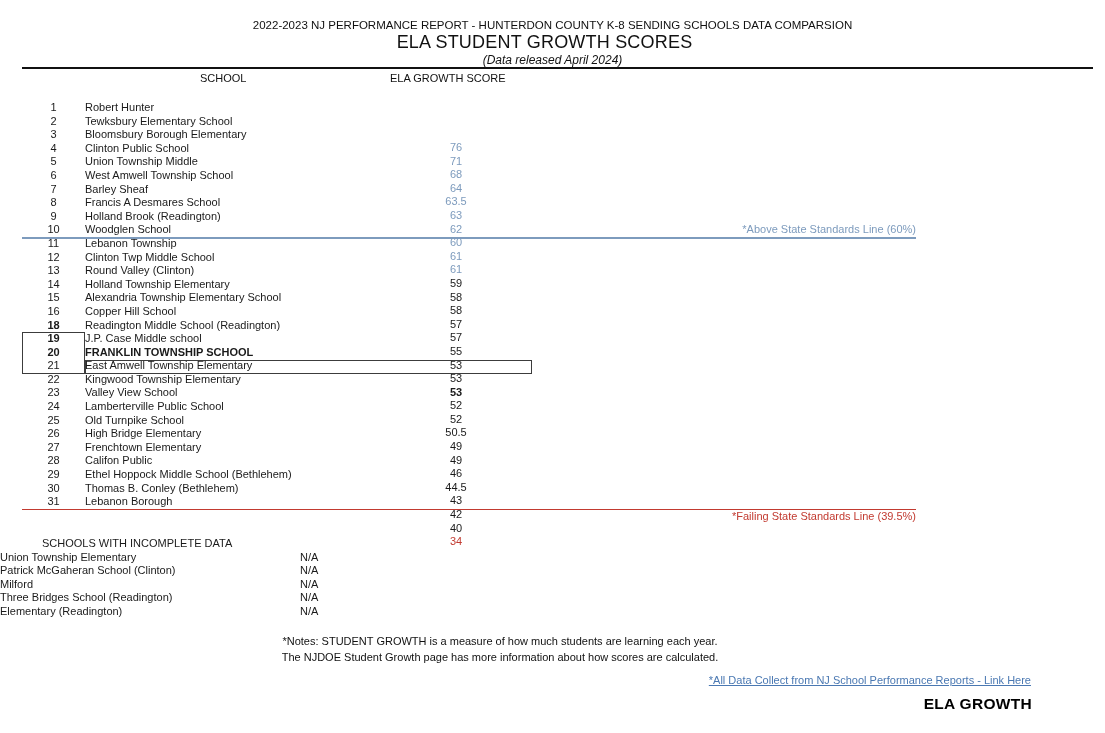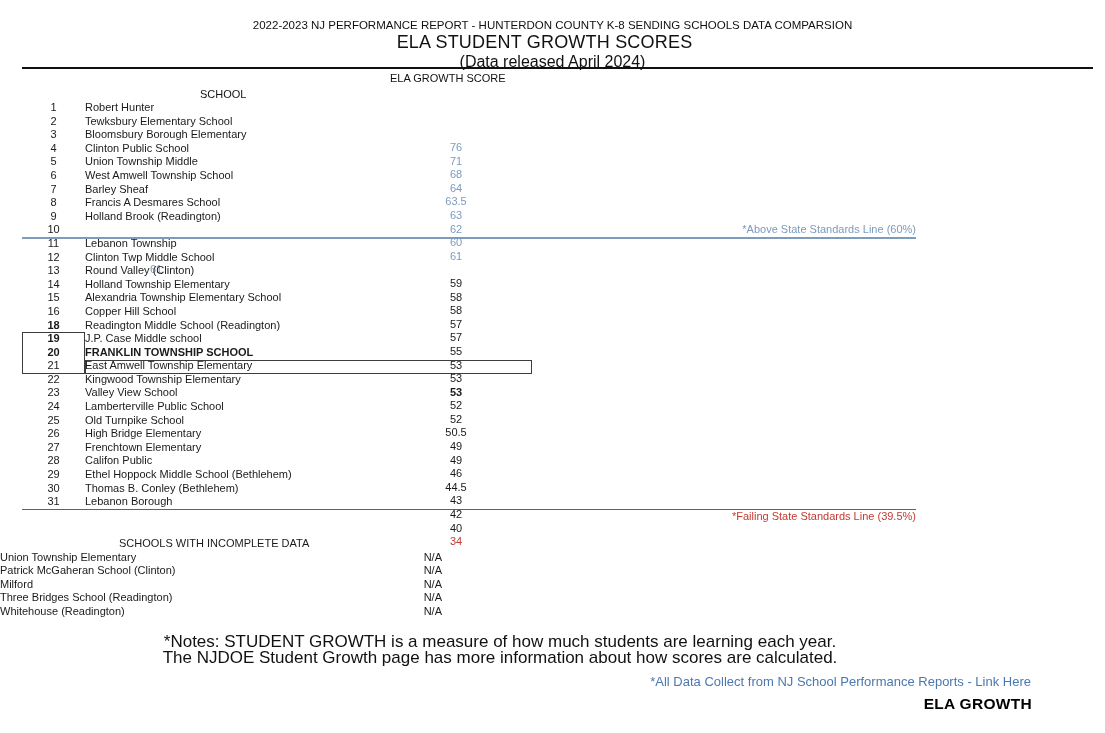--- a/index.html
+++ b/index.html
@@ -5,23 +5,23 @@
   * { margin:0; padding:0; box-sizing:border-box; }
   html,body { background:#ffffff; }
   body { font-family:"Liberation Sans", sans-serif; color:#1a1a1a; }
   .page {
     position:relative; width:1105px; height:733px; background:#fff;
     overflow:hidden; margin:0 auto;
   }
   
   .report-line { position:absolute; top:19px; left:0; right:0; text-align:center; font-size:11.5px; color:#111; }
   .main-title  { position:absolute; top:32px; left:0; right:16px; text-align:center; font-size:18px; color:#111; letter-spacing:.2px; }
-  .sub-title   { position:absolute; top:53px; left:0; right:0; text-align:center; font-size:16px; color:#111; }
+  .sub-title   { position:absolute; top:53px; left:0; right:0; text-align:center; font-size:12px; color:#111;font-style:italic; }
   .top-rule    { position:absolute; top:67px; left:22px; width:1071px; height:2px; background:#111; }
-  .col-school  { position:absolute; top:72px; left:200px; font-size:11px; color:#111;margin-top:16px; }
+  .col-school  { position:absolute; top:72px; left:200px; font-size:11px; color:#111; }
   .col-score   { position:absolute; top:72px; left:390px; font-size:11px; color:#111; }
 
   
   .tbody { position:absolute; top:101px; left:0; right:0; }
   .trow  { display:flex; height:13.6px; font-size:11px; line-height:13.5px; }
   .cell.rank   { width:63px; margin-left:22px; text-align:center; flex:none; }
   .cell.school { width:300px; flex:none; white-space:nowrap; }
   .cell.score  { width:142px; text-align:center; flex:none;margin-top:40px; }
   .bold { font-weight:bold; }
   .tone-blue { color:#7d9bbd; }
@@ -31,28 +31,28 @@
   .divider-red  { position:absolute; top:508.6px; left:22px; width:894px; height:1.6px; background:#c23a30; }
   .annot { position:absolute; left:0; width:916px; text-align:right; font-size:11px; line-height:13.5px; }
   .annot-blue { top:222.6px; color:#7d9bbd; }
   .annot-red  { top:510.2px; color:#c23a30; }
 
   .ranks-box    { position:absolute; left:22px;  top:332.4px; width:63px;  height:41.2px; border:1.2px solid #3c3c3c; pointer-events:none; }
   .franklin-box { position:absolute; left:85px;  top:359.6px; width:447px; height:14px;   border:1.2px solid #3c3c3c; pointer-events:none; }
 
   
   .incomplete { position:absolute; top:537px; left:0; right:0; }
-  .inc-header { margin-left:119px; font-size:11px; line-height:13.6px; height:13.6px; }
+  .inc-header { margin-left:42px; font-size:11px; line-height:13.6px; height:13.6px; }
   .irow { display:flex; height:13.6px; font-size:11px; line-height:13.5px; }
   .irow .school { width:300px; flex:none; white-space:nowrap; }
-  .irow .score  { width:142px; text-align:right; flex:none; }
-
-  
-  .notes { position:absolute; top:634px; left:0; right:105px; text-align:center; font-size:17px; line-height:15.5px; color:#111; }
-  .src-link { position:absolute; top:674px; right:74px; font-size:13px; color:#4a78b2; cursor:pointer; }
+  .irow .score  { width:142px; flex:none; }
+
+  
+  .notes { position:absolute; top:634px; left:0; right:105px; text-align:center; font-size:11px; line-height:15.5px; color:#111; }
+  .src-link { position:absolute; top:674px; right:74px; font-size:11px; color:#4a78b2; text-decoration:underline; cursor:pointer; }
   .sheet-label { position:absolute; top:695px; right:73px; font-size:15.5px; font-weight:bold; color:#000; letter-spacing:.3px; }
 </style>
 </head>
 <body>
 
 <div class="page">
 
   <div class="report-line">2022-2023 NJ PERFORMANCE REPORT - HUNTERDON COUNTY K-8 SENDING SCHOOLS DATA COMPARSION</div>
   <div class="main-title">ELA STUDENT GROWTH SCORES</div>
   <div class="sub-title">(Data released April 2024)</div>
@@ -102,20 +102,21 @@
         <span class="cell school">Francis A Desmares School</span>
         <span class="cell score tone-blue">60</span>
       </div>
       <div class="trow">
         <span class="cell rank">9</span>
         <span class="cell school">Holland Brook (Readington)</span>
         <span class="cell score tone-blue">61</span>
       </div>
       <div class="trow">
         <span class="cell rank">10</span>
+        <span class="cell school">Woodglen School</span>
         <span class="cell score tone-blue">61</span>
       </div>
       <div class="trow">
         <span class="cell rank">11</span>
         <span class="cell school">Lebanon Township</span>
         <span class="cell score tone-normal">59</span>
       </div>
       <div class="trow">
         <span class="cell rank">12</span>
         <span class="cell school">Clinton Twp Middle School</span>
@@ -235,21 +236,21 @@
         </div>
         <div class="irow">
           <span class="school">Milford</span>
           <span class="score">N/A</span>
         </div>
         <div class="irow">
           <span class="school">Three Bridges School (Readington)</span>
           <span class="score">N/A</span>
         </div>
         <div class="irow">
-          <span class="school">Whitehouse (Readington)</span>
+          <span class="school">Elementary (Readington)</span>
           <span class="score">N/A</span>
         </div>
       </div>
   </div>
 
   <div class="notes">
     <div>*Notes: STUDENT GROWTH is a measure of how much students are learning each year.</div>
     <div>The NJDOE Student Growth page has more information about how scores are calculated.</div>
   </div>
 

